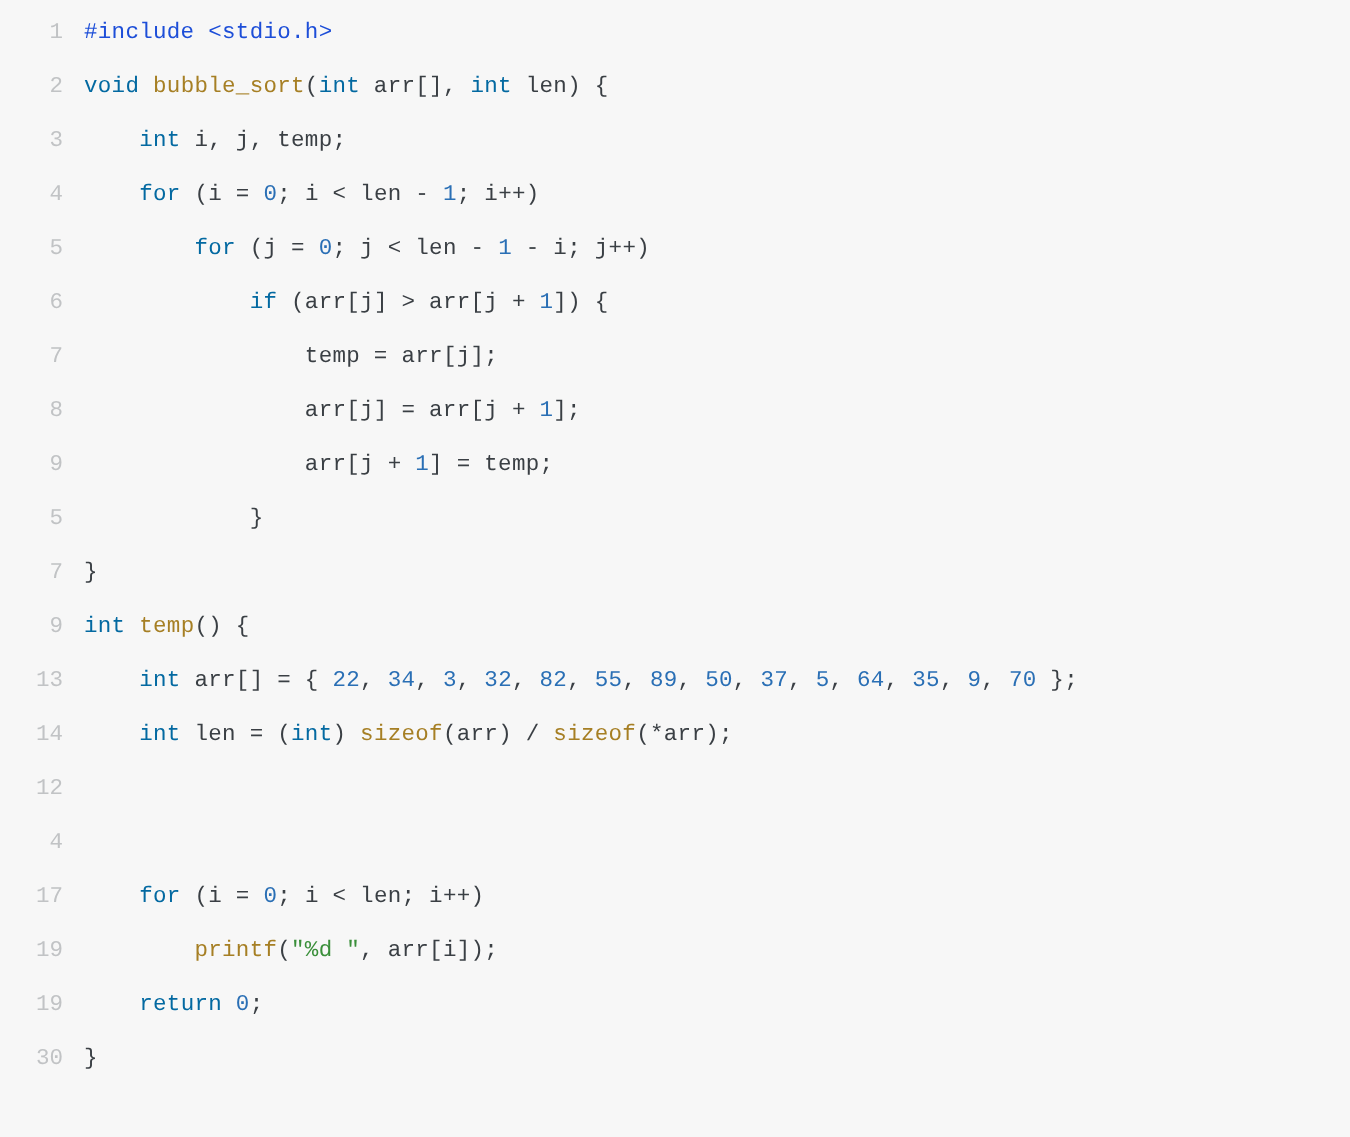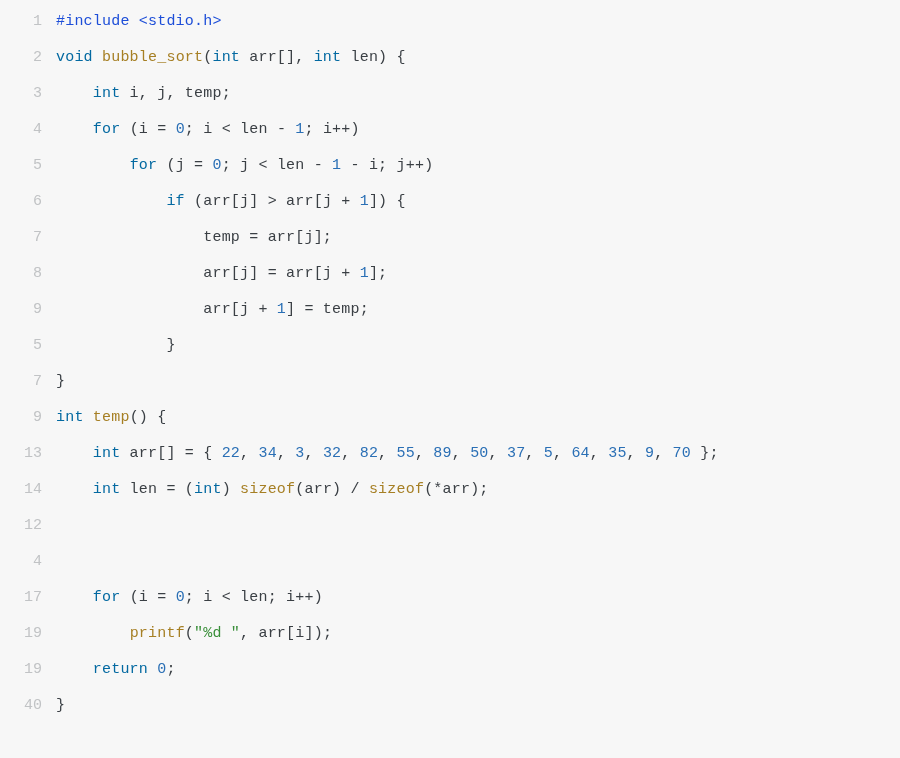--- a/index.html
+++ b/index.html
@@ -55,14 +55,14 @@
     <div class="line"><span class="ln">5</span><span class="code"><span class="tok-id">            </span><span class="tok-punc">}</span></span></div>
     <div class="line"><span class="ln">7</span><span class="code"><span class="tok-punc">}</span></span></div>
     <div class="line"><span class="ln">9</span><span class="code"><span class="tok-kw">int</span><span class="tok-id"> </span><span class="tok-fn">temp</span><span class="tok-punc">() {</span></span></div>
     <div class="line"><span class="ln">13</span><span class="code"><span class="tok-id">    </span><span class="tok-kw">int</span><span class="tok-id"> arr</span><span class="tok-punc">[] = { </span><span class="tok-num">22</span><span class="tok-punc">, </span><span class="tok-num">34</span><span class="tok-punc">, </span><span class="tok-num">3</span><span class="tok-punc">, </span><span class="tok-num">32</span><span class="tok-punc">, </span><span class="tok-num">82</span><span class="tok-punc">, </span><span class="tok-num">55</span><span class="tok-punc">, </span><span class="tok-num">89</span><span class="tok-punc">, </span><span class="tok-num">50</span><span class="tok-punc">, </span><span class="tok-num">37</span><span class="tok-punc">, </span><span class="tok-num">5</span><span class="tok-punc">, </span><span class="tok-num">64</span><span class="tok-punc">, </span><span class="tok-num">35</span><span class="tok-punc">, </span><span class="tok-num">9</span><span class="tok-punc">, </span><span class="tok-num">70</span><span class="tok-punc"> };</span></span></div>
     <div class="line"><span class="ln">14</span><span class="code"><span class="tok-id">    </span><span class="tok-kw">int</span><span class="tok-id"> len </span><span class="tok-op">= </span><span class="tok-punc">(</span><span class="tok-kw">int</span><span class="tok-punc">) </span><span class="tok-fn">sizeof</span><span class="tok-punc">(</span><span class="tok-id">arr</span><span class="tok-punc">) </span><span class="tok-op">/ </span><span class="tok-fn">sizeof</span><span class="tok-punc">(</span><span class="tok-op">*</span><span class="tok-id">arr</span><span class="tok-punc">);</span></span></div>
     <div class="line"><span class="ln">12</span></div>
     <div class="line"><span class="ln">4</span></div>
     <div class="line"><span class="ln">17</span><span class="code"><span class="tok-id">    </span><span class="tok-kw">for</span><span class="tok-id"> </span><span class="tok-punc">(</span><span class="tok-id">i </span><span class="tok-op">= </span><span class="tok-num">0</span><span class="tok-punc">; </span><span class="tok-id">i </span><span class="tok-op">&lt; </span><span class="tok-id">len</span><span class="tok-punc">; </span><span class="tok-id">i</span><span class="tok-op">++</span><span class="tok-punc">)</span></span></div>
     <div class="line"><span class="ln">19</span><span class="code"><span class="tok-id">        </span><span class="tok-fn">printf</span><span class="tok-punc">(</span><span class="tok-str">"%d "</span><span class="tok-punc">, </span><span class="tok-id">arr</span><span class="tok-punc">[</span><span class="tok-id">i</span><span class="tok-punc">]);</span></span></div>
     <div class="line"><span class="ln">19</span><span class="code"><span class="tok-id">    </span><span class="tok-kw">return</span><span class="tok-id"> </span><span class="tok-num">0</span><span class="tok-punc">;</span></span></div>
-    <div class="line"><span class="ln">40</span><span class="code"><span class="tok-punc">}</span></span></div>
+    <div class="line"><span class="ln">30</span><span class="code"><span class="tok-punc">}</span></span></div>
   </div>
 
 </body></html>

